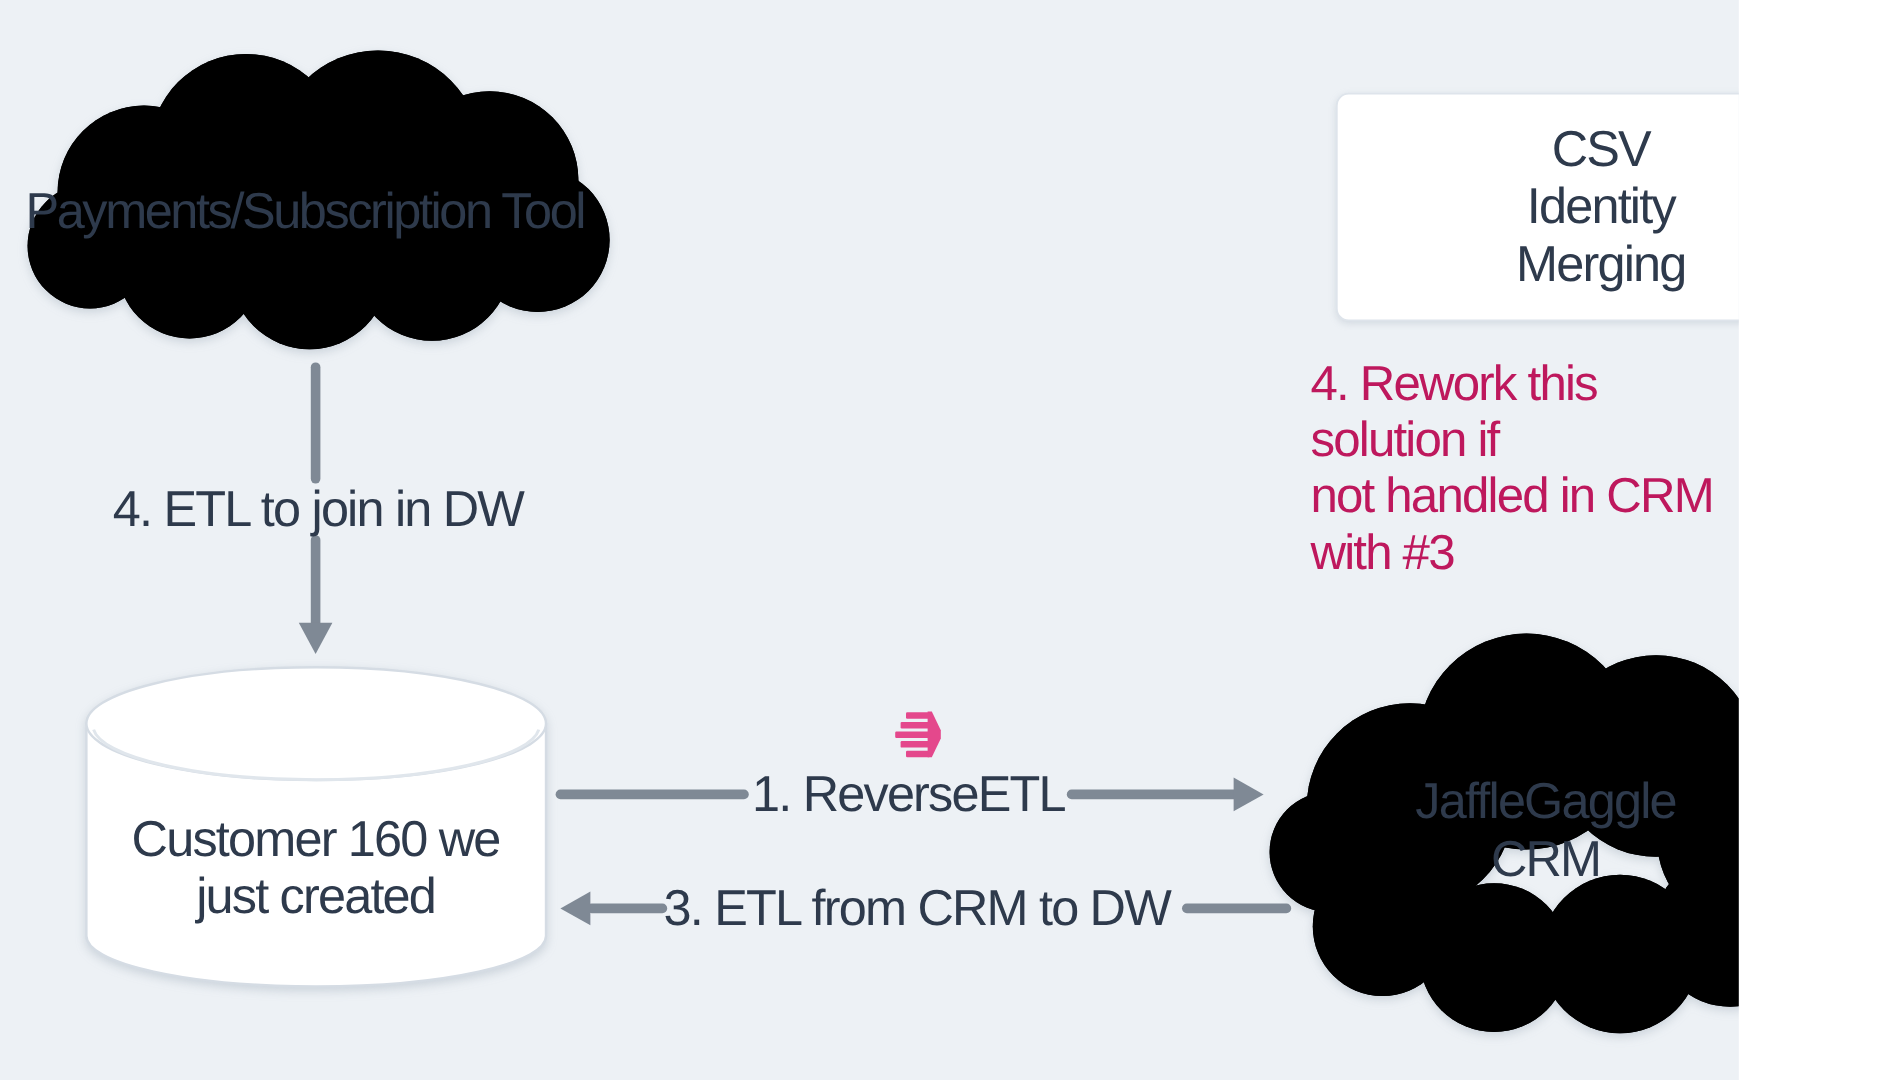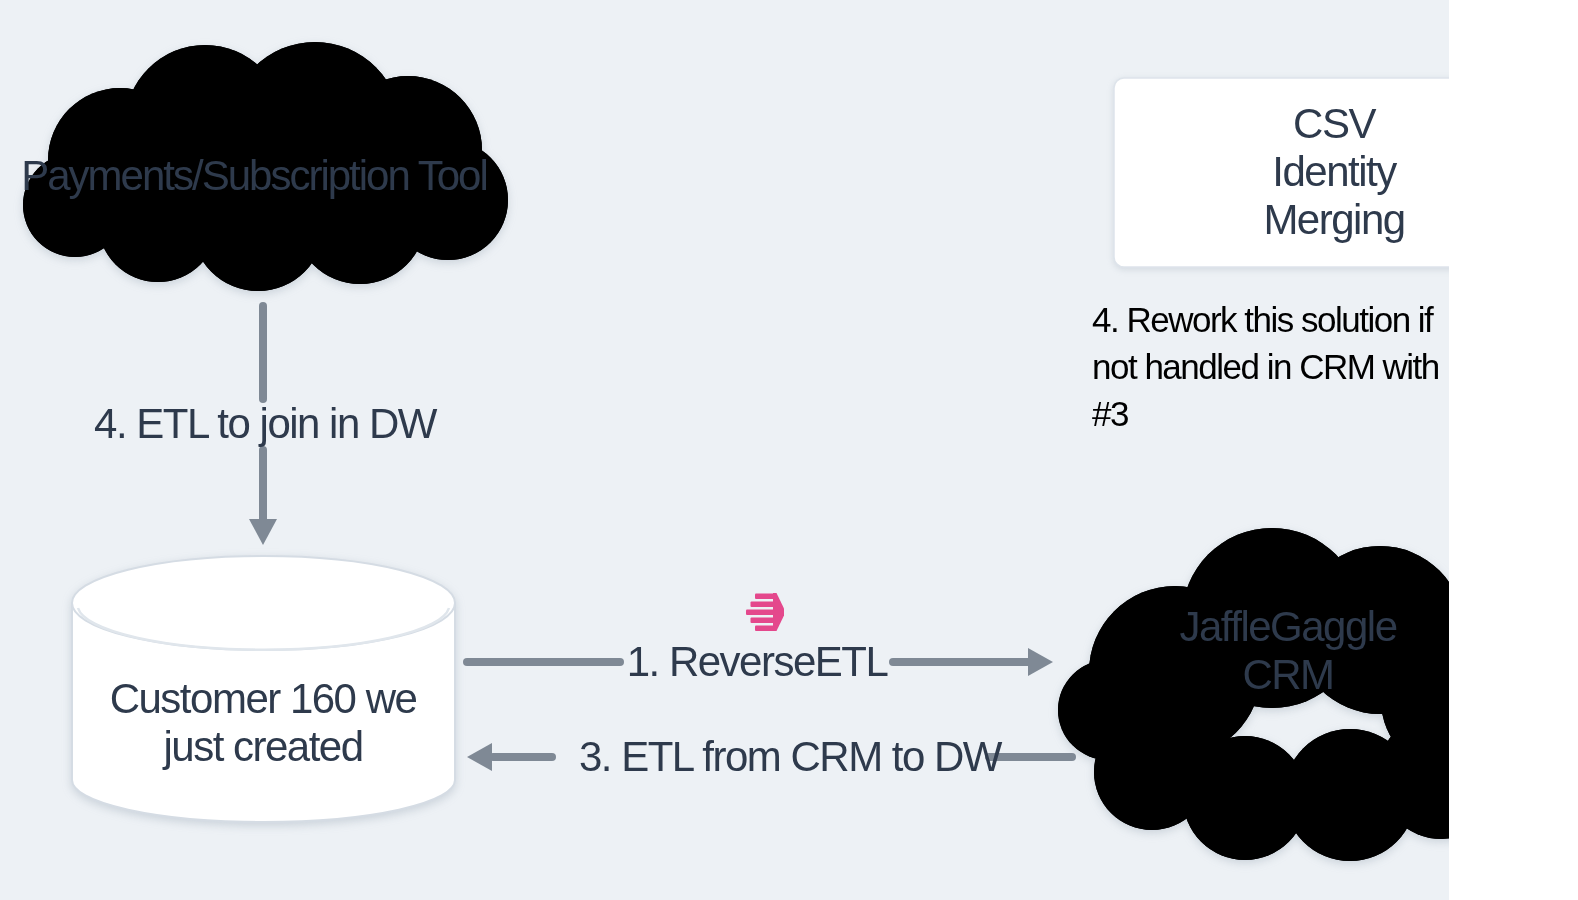--- a/index.html
+++ b/index.html
@@ -18,25 +18,25 @@
     line-height:48px;
     font-weight:500;
     letter-spacing:-1.5px;
     color:#2e3a4c;
     white-space:pre-line;
     text-align:center;
   }
   .lbl.tight { letter-spacing:-2px; }
   .note {
     position:absolute;
-    font-size:35px;
+    font-size:41px;
     line-height:47px;
     font-weight:500;
     letter-spacing:-1.5px;
-    color:#000000;
+    color:#be185d;
     white-space:pre-line;
     text-align:left;
   }
   .shadowed { filter: drop-shadow(0 3px 4px rgba(120,135,155,0.28)); }
   .soft-shadow { filter: drop-shadow(0 2px 3px rgba(120,135,155,0.22)); }
 </style>
 </head>
 <body>
 
 <div class="stage">
@@ -113,24 +113,24 @@
     </g>
   </svg>
 
   <div class="lbl tight" style="left:254px; top:176px;">Payments/Subscription Tool</div>
 
   <div class="lbl" style="left:1334px; top:172px;">CSV Identity Merging</div>
 
   <div class="lbl" style="left:263px; top:723px;">Customer 160 we
 just created</div>
 
-  <div class="lbl" style="left:1288px; top:651px;">JaffleGaggle CRM</div>
+  <div class="lbl" style="left:1288px; top:692px;">JaffleGaggle CRM</div>
 
   <div class="lbl" style="left:757px; top:662px;">1. ReverseETL</div>
 
   <div class="lbl" style="left:265px; top:424px;">4. ETL to join in DW</div>
 
-  <div class="lbl" style="left:790px; top:757px;">3. ETL from CRM to DW</div>
+  <div class="lbl" style="left:764px; top:757px;">3. ETL from CRM to DW</div>
 
   <div class="note" style="left:1092px; top:296px;">4. Rework this solution if
 not handled in CRM with #3</div>
 
 </div>
 
 </body></html>

